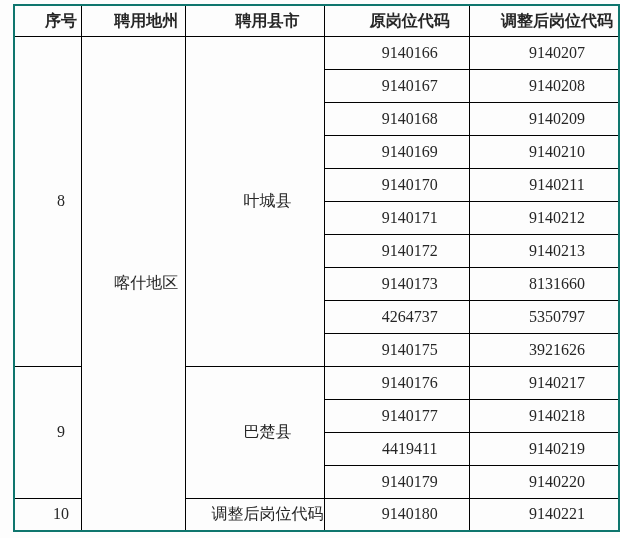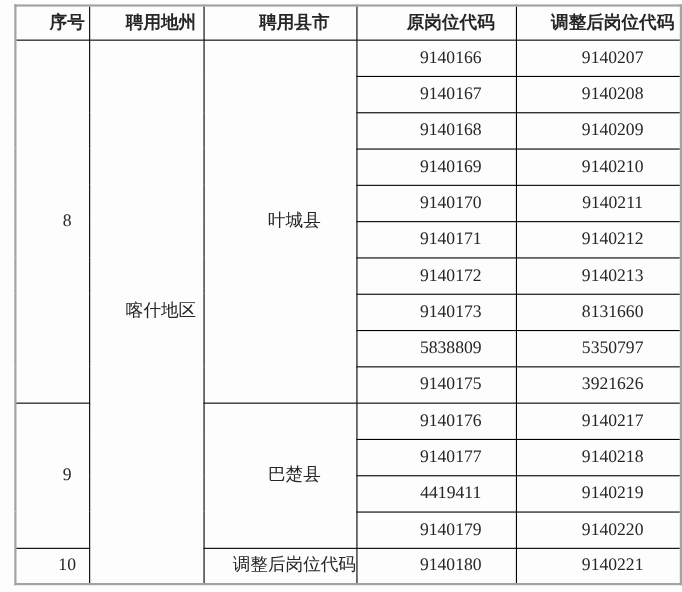--- a/index.html
+++ b/index.html
@@ -14,21 +14,21 @@
     height: 538px;
     background: #fdfdfd;
     overflow: hidden;
   }
   table.code-table {
     position: absolute;
     left: 13px;
     top: 4px;
     border-collapse: collapse;
     table-layout: fixed;
-    border: 2px solid #a3a3a3;
+    border: 2px solid #0f766e;
   }
   .code-table th,
   .code-table td {
     border: 1px solid #000000;
     box-sizing: border-box;
     text-align: center;
     vertical-align: middle;
     
     padding: 0 0 0 26px;
     color: #262626;
@@ -97,21 +97,21 @@
       </tr>
       <tr>
         <td>9140172</td>
         <td>9140213</td>
       </tr>
       <tr>
         <td>9140173</td>
         <td>8131660</td>
       </tr>
       <tr>
-        <td>5838809</td>
+        <td>4264737</td>
         <td>5350797</td>
       </tr>
       <tr>
         <td>9140175</td>
         <td>3921626</td>
       </tr>
       <tr>
         <td rowspan="4">9</td>
         <td rowspan="4">巴楚县</td>
         <td>9140176</td>

